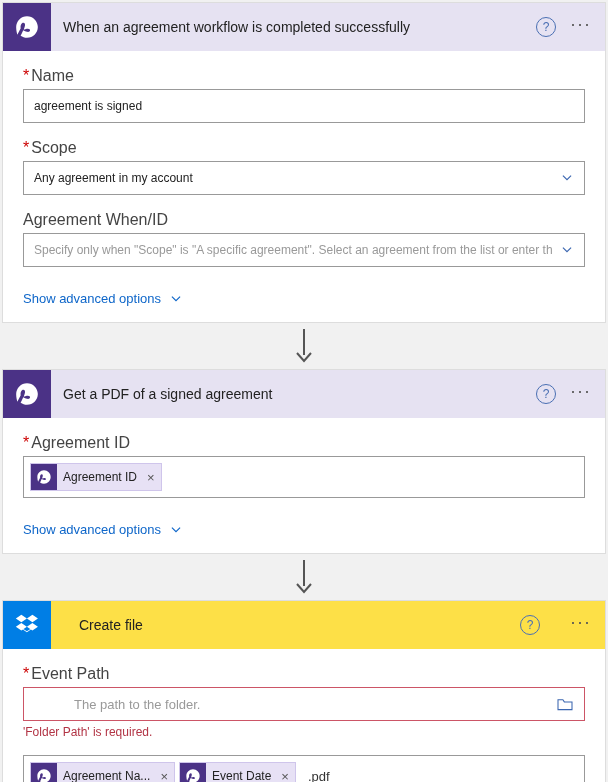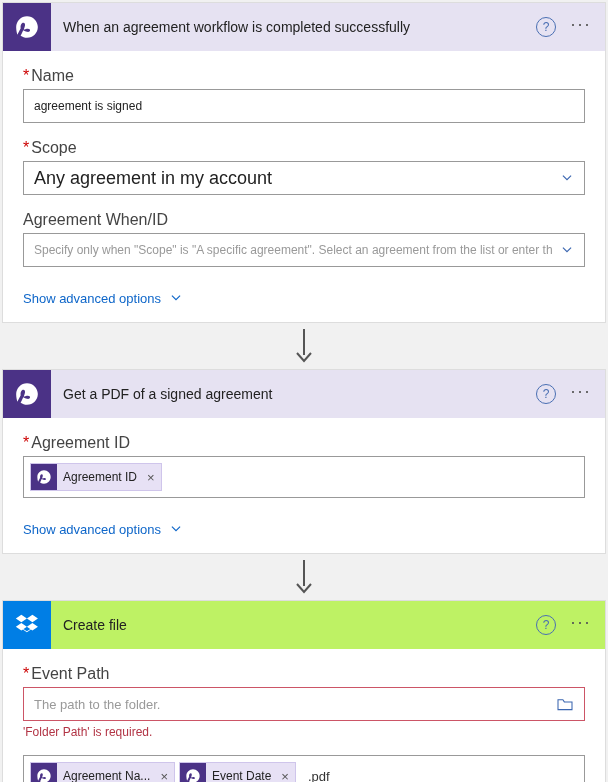--- a/index.html
+++ b/index.html
@@ -1,46 +1,46 @@
 <!DOCTYPE html>
 <html><head>
 <meta charset="utf-8">
 <style>
   * { box-sizing: border-box; margin: 0; padding: 0; font-family: "Segoe UI", Arial, sans-serif; }
   body { background: #f1f1f1; width: 608px; display: flex; flex-direction: column; align-items: center; padding: 2px; }
   .card { width: 100%; background: #fff; border: 1px solid #ddd; }
   .card-header { display: flex; align-items: center; height: 48px; padding-right: 8px; }
   .card-header.purple { background: #e6e2f2; }
-  .card-header.blue { background: #bef264; }
+  .card-header.blue { background: #fde047; gap: 16px; }
   .icon-slot { width: 48px; height: 48px; display: flex; align-items: center; justify-content: center; }
   .icon-slot.adobe { background: #4b3286; }
   .icon-slot.dropbox { background: #007ee5; }
   .card-title { flex: 1; padding-left: 12px; font-size: 14px; color: #222; }
   .help-icon { width: 20px; height: 20px; border: 1.5px solid #4a6fb3; border-radius: 50%; color: #4a6fb3; font-size: 12px; display: flex; align-items: center; justify-content: center; margin-right: 8px; cursor: pointer; }
   .menu-dots { font-size: 18px; color: #555; letter-spacing: 1px; padding: 0 6px 6px 6px; cursor: pointer; line-height: 10px; }
   .card-body { padding: 16px 20px 20px 20px; }
   .field { margin-bottom: 16px; }
   .field-label { font-size: 16px; color: #444; margin-bottom: 4px; display: block; }
   .field-label .req { color: #c00; margin-right: 2px; }
   .input { width: 100%; border: 1px solid #999; padding: 0 10px; font-size: 12px; color: #222; background: #fff; height: 34px; }
   .input::placeholder { color: #999; }
-  .select { width: 100%; border: 1px solid #999; padding: 6px 10px; font-size: 18px; color: #222; background: #fff; height: 34px; display: flex; align-items: center; justify-content: space-between; cursor: pointer; }
+  .select { width: 100%; border: 1px solid #999; padding: 6px 10px; font-size: 12px; color: #222; background: #fff; height: 34px; display: flex; align-items: center; justify-content: space-between; cursor: pointer; }
   .chev { color: #3b66b0; }
   .agreement-box { width: 100%; border: 1px solid #999; padding: 6px 10px; font-size: 12px; color: #999; background: #fff; height: 34px; display: flex; align-items: center; justify-content: space-between; overflow: hidden; white-space: nowrap; }
-  .adv { color: #0e66c9; font-size: 13px; padding: 4px 0 0 20px; margin-bottom: 16px; display: inline-flex; align-items: flex-start; cursor: pointer; }
+  .adv { color: #0e66c9; font-size: 13px; padding: 4px 0 0 20px; margin-bottom: 16px; display: inline-flex; align-items: flex-end; cursor: pointer; }
   .adv .chev { margin-left: 8px; }
   .arrow-down { display: flex; flex-direction: column; align-items: center; margin: 6px 0 6px 0; }
   .token-row { width: 100%; border: 1px solid #999; padding: 4px 6px; display: flex; align-items: center; flex-wrap: wrap; min-height: 38px; }
   .token { background: #e7e1f5; border: 1px solid #cfc5eb; display: inline-flex; align-items: center; height: 28px; margin: 2px 4px 2px 0; }
   .token .ticon { width: 26px; height: 26px; background: #4b3286; display: flex; align-items: center; justify-content: center; margin-right: 6px; }
   .token .tlabel { font-size: 12px; color: #222; padding-right: 4px; }
   .token .tx { font-size: 13px; color: #555; padding: 0 6px; cursor: pointer; }
   .ext { font-size: 13px; color: #333; margin-left: 8px; }
   .folder-input { width: 100%; border: 1px solid #c56; padding: 6px 10px; font-size: 13px; height: 34px; display: flex; align-items: center; justify-content: space-between; }
-  .folder-input .ph { color: #999; }
+  .folder-input .ph { color: #999; margin-left: 40px; }
   .folder-icon { cursor: pointer; }
   .err-text { color: #b23445; font-size: 12px; margin-top: 4px; }
   svg { display: block; }
 </style>
 </head>
 <body>
 
 <div class="card">
   <div class="card-header purple">
     <div class="icon-slot adobe">

